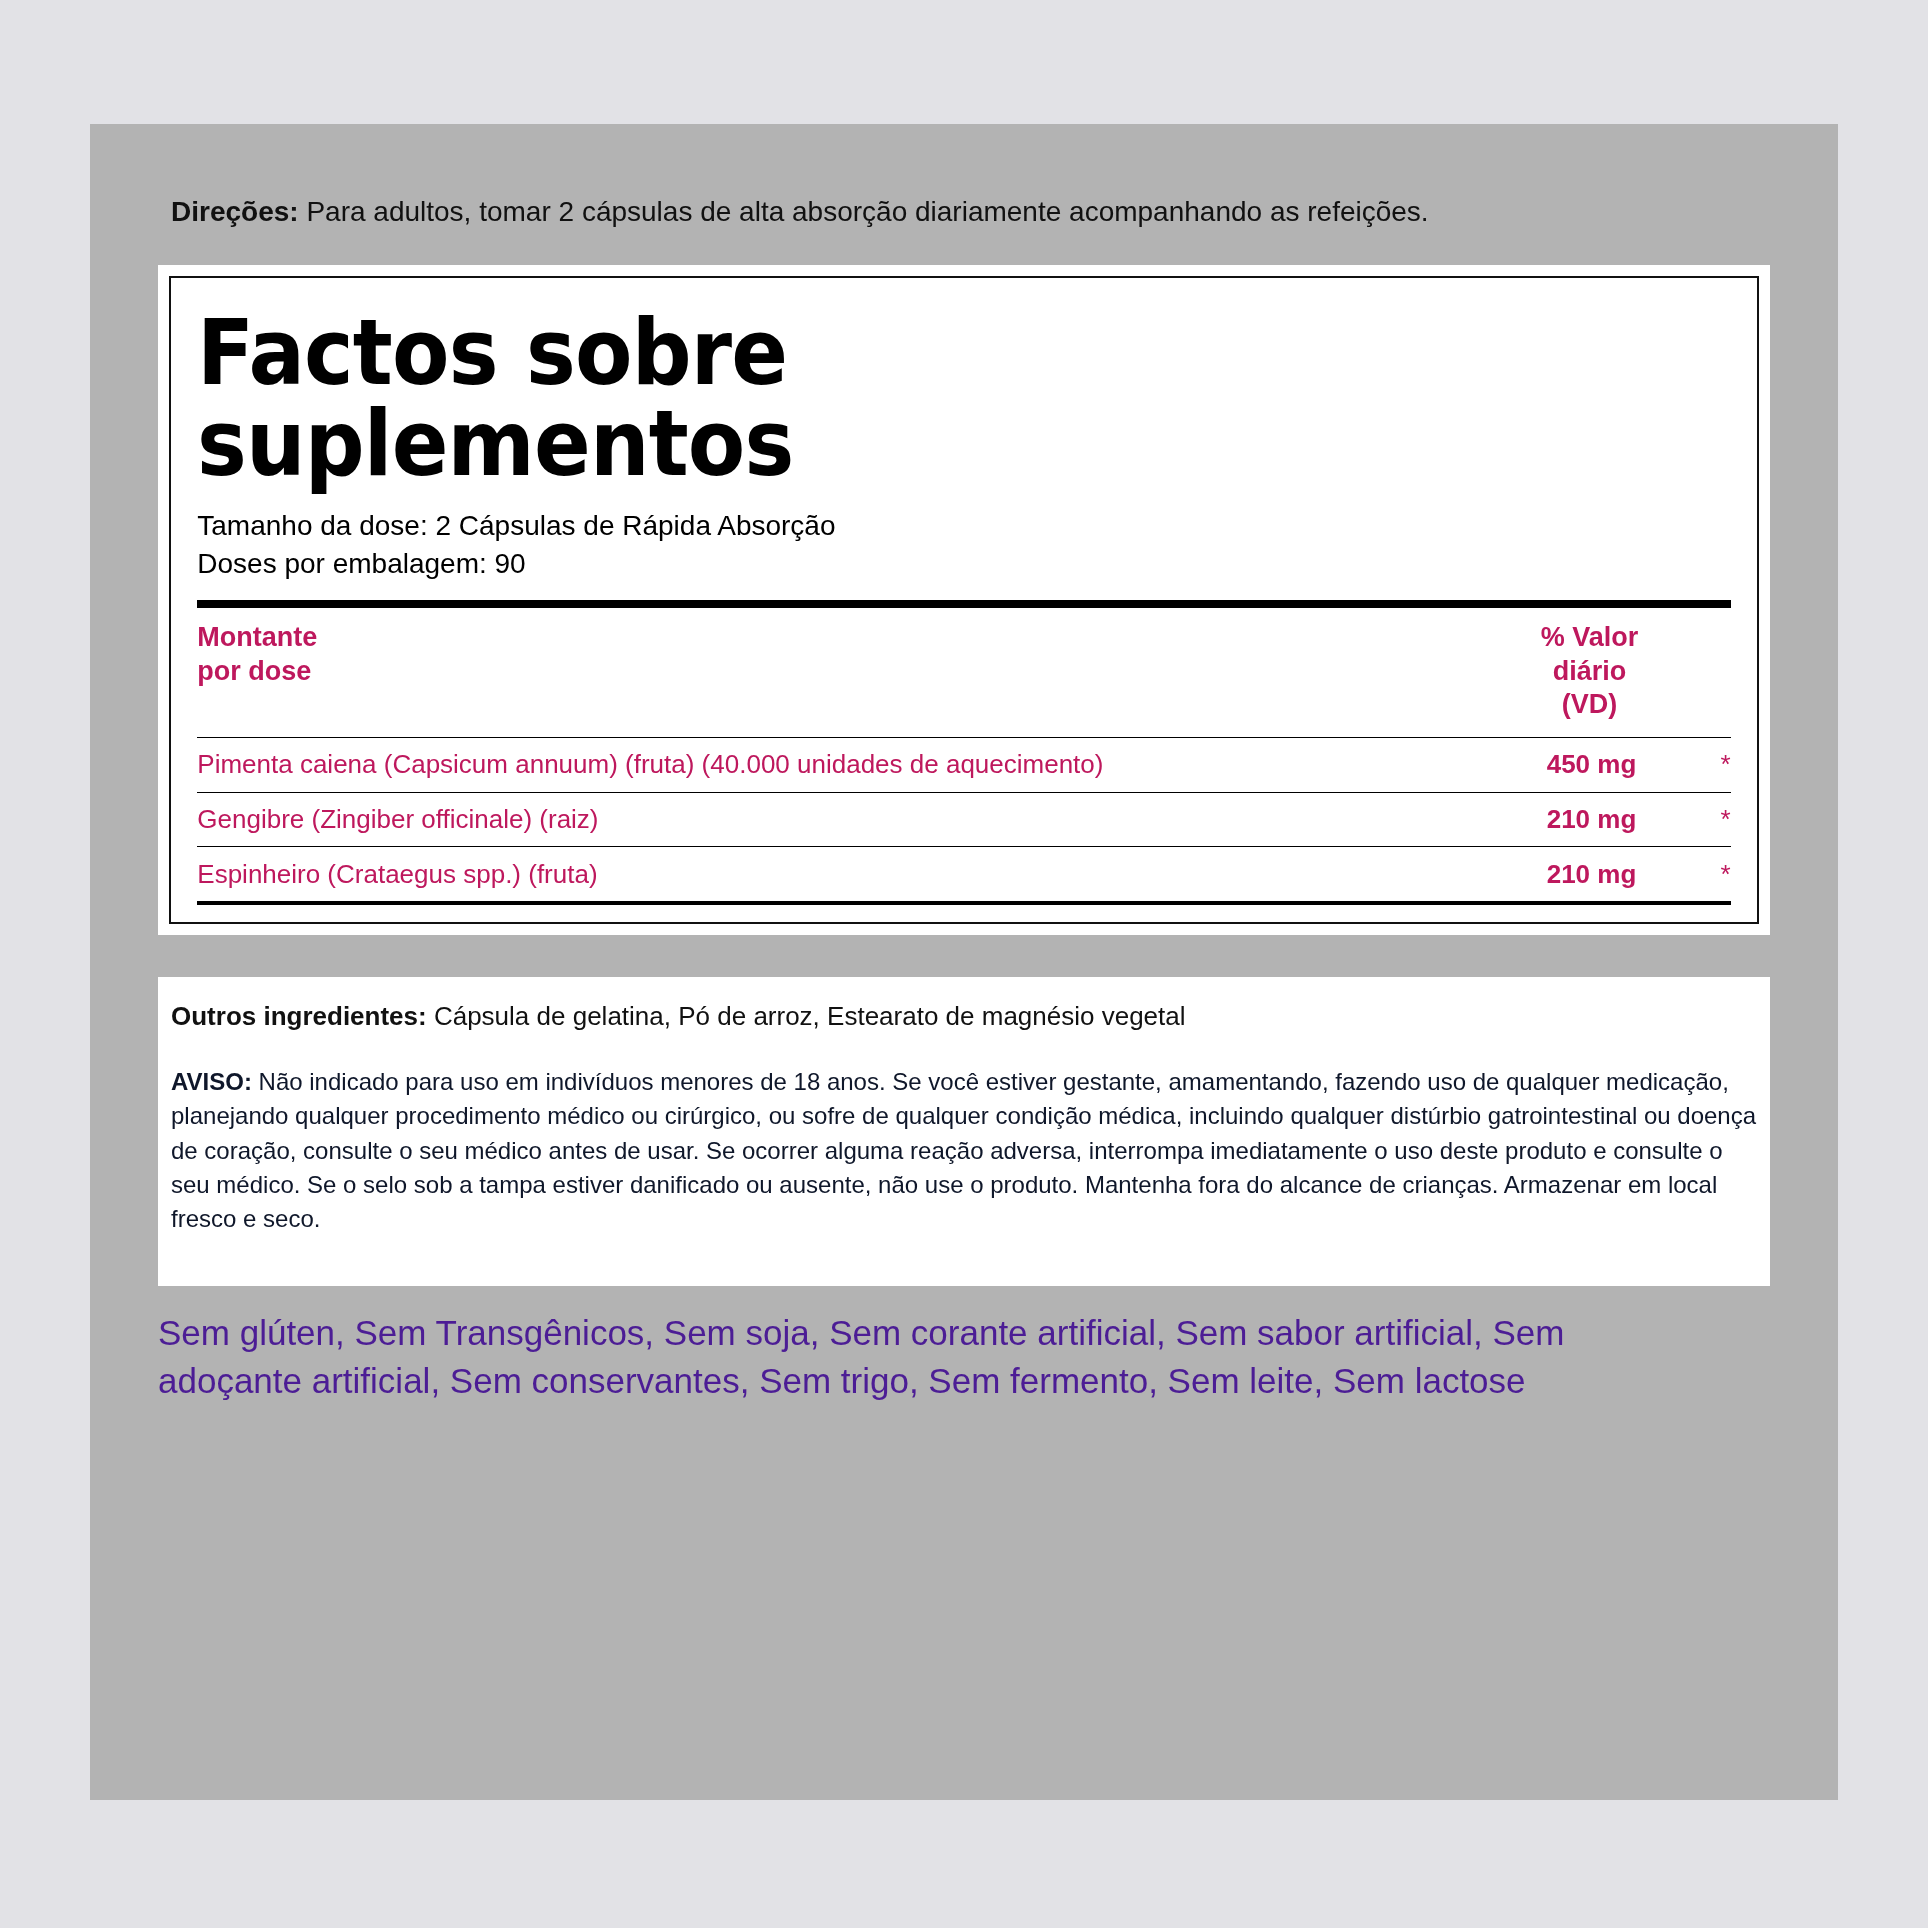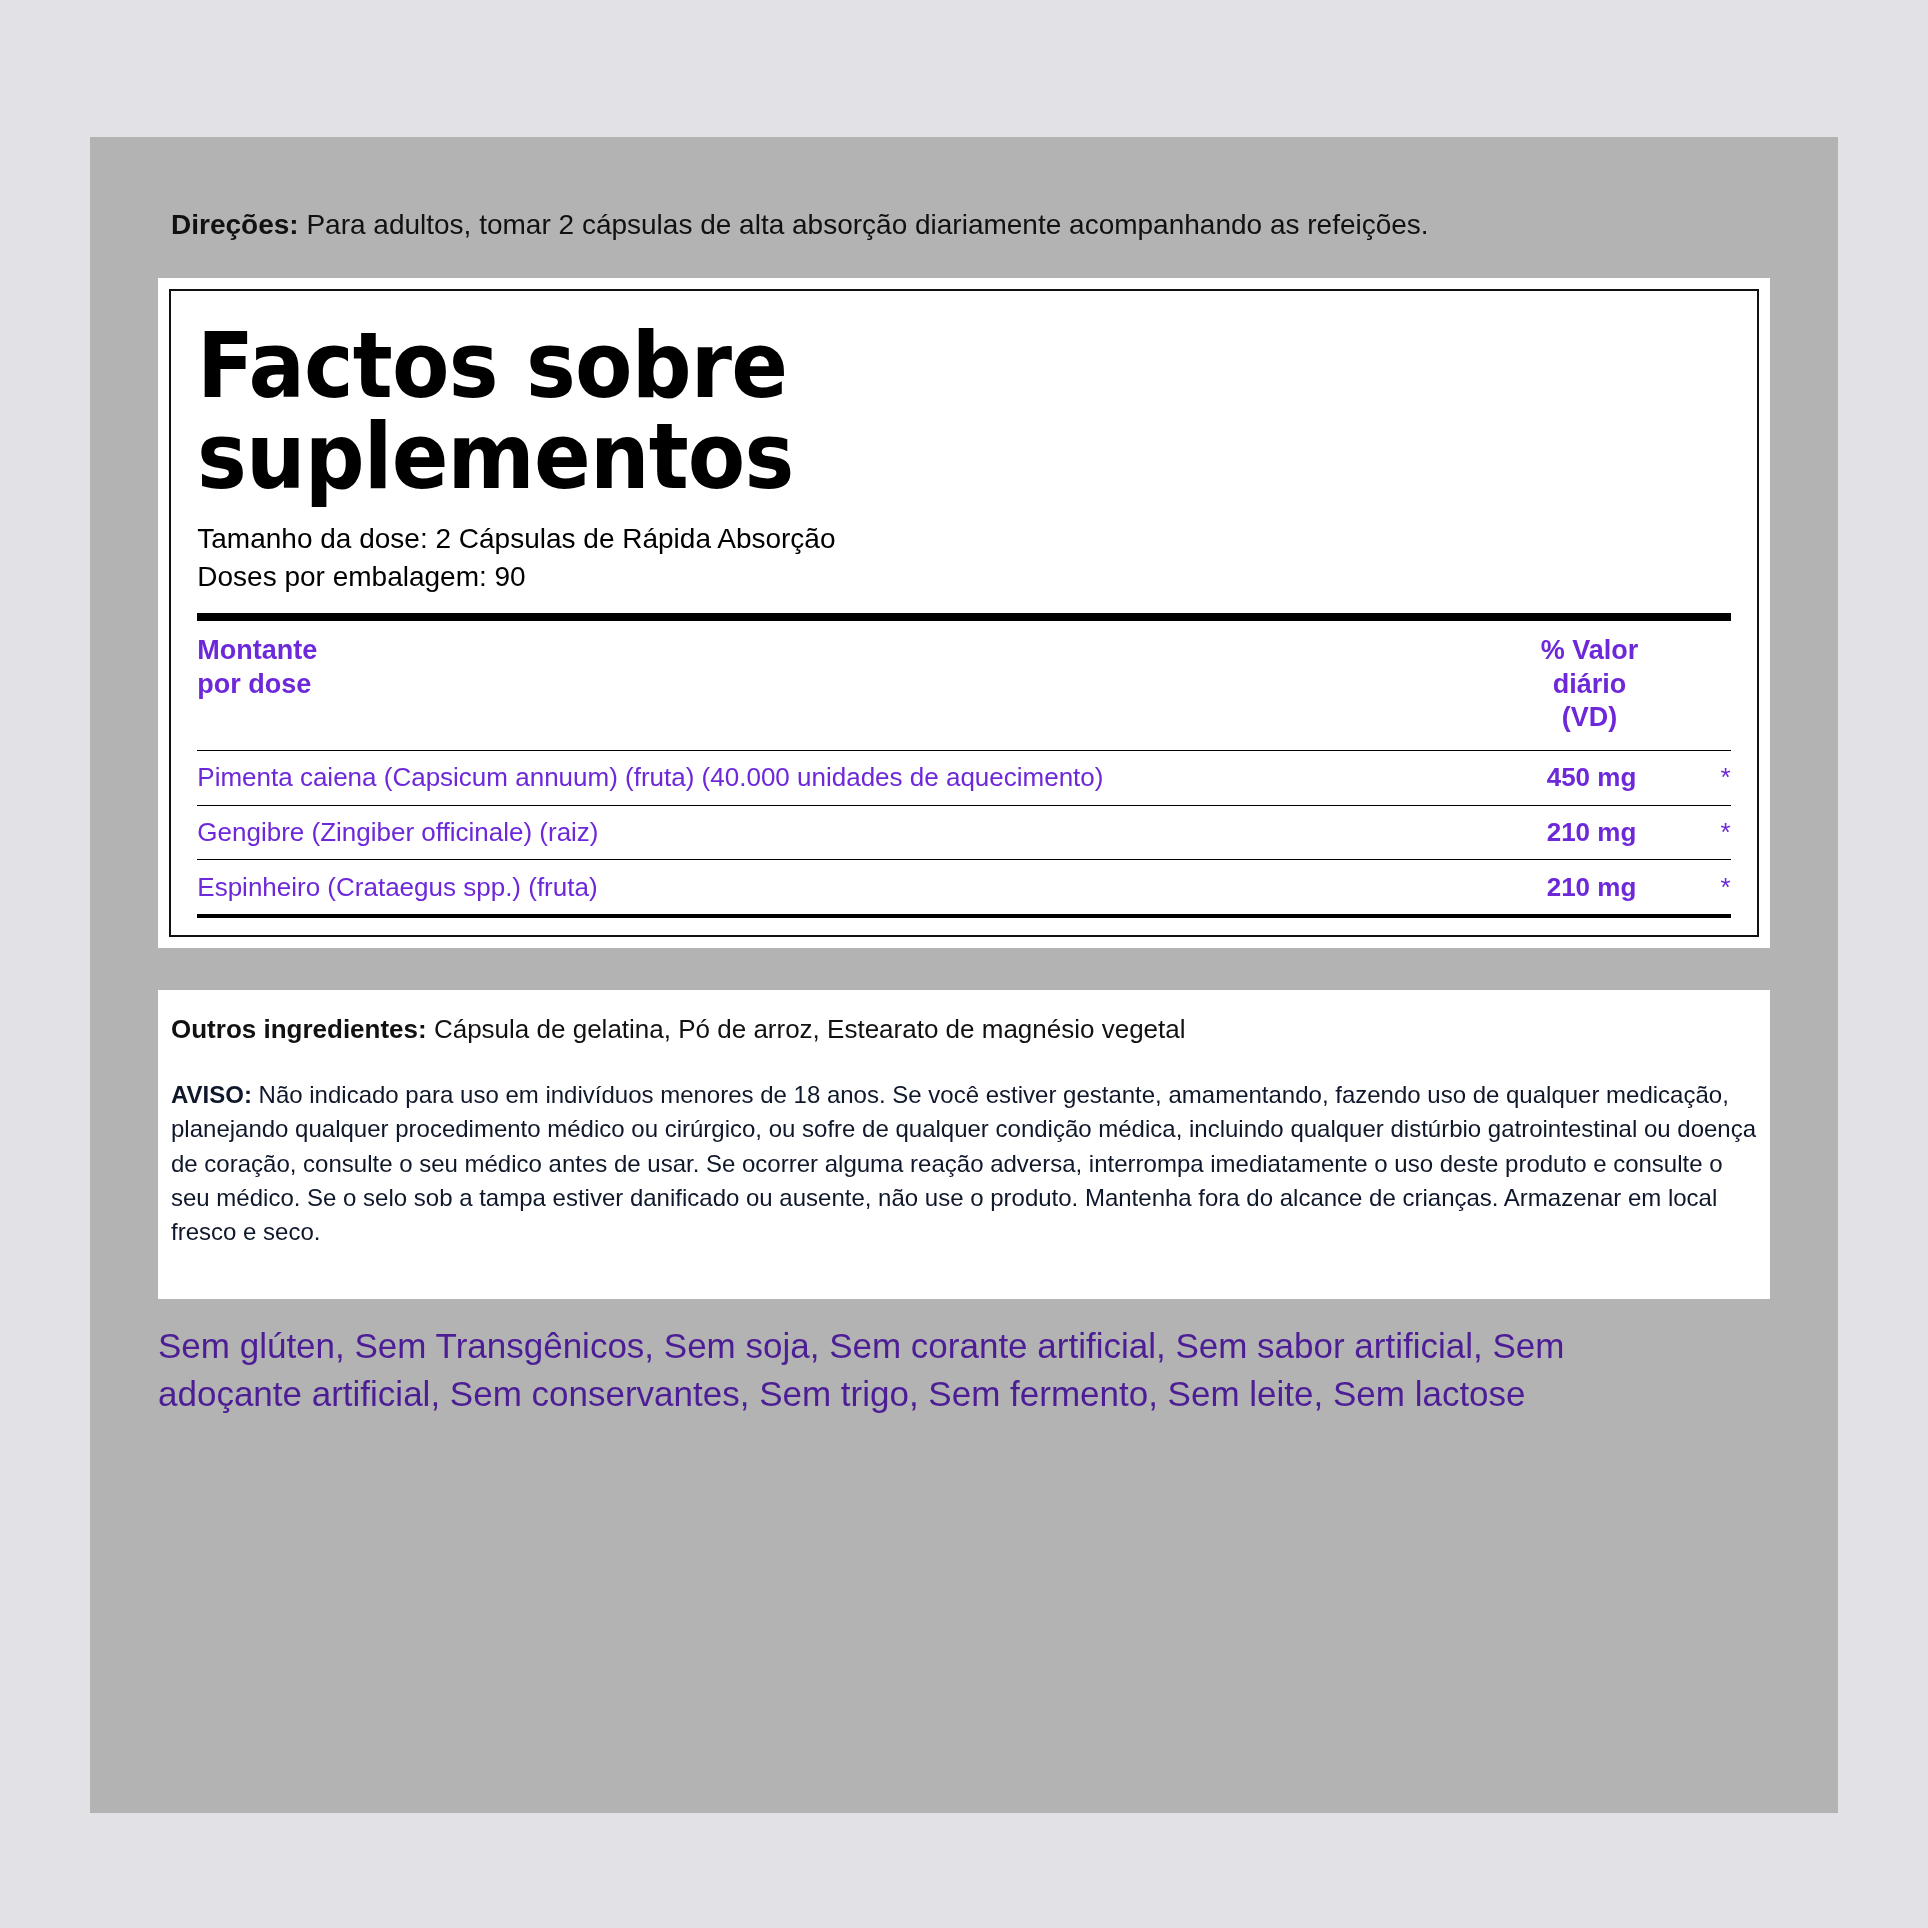--- a/index.html
+++ b/index.html
@@ -10,21 +10,21 @@
     width: 1928px;
     height: 1928px;
     background: #e2e2e6;
     font-family: "Liberation Sans", sans-serif;
     -webkit-font-smoothing: antialiased;
   }
 
   .panel {
     position: absolute;
     left: 90px;
-    top: 137px;
+    top: 124px;
     width: 1748px;
     height: 1676px;
     background: #b3b3b3;
     box-sizing: border-box;
   }
 
   .directions {
     position: absolute;
     left: 81px;
     top: 70px;
@@ -75,21 +75,21 @@
 
   .rule-heavy {
     border-top: 8.5px solid #000;
     margin-top: 17px;
   }
 
   table.nutri {
     width: 100%;
     border-collapse: collapse;
     font-size: 26px;
-    color: #6d28d9;
+    color: #be185d;
   }
   table.nutri td {
     padding: 11.3px 0 11.3px 0;
     vertical-align: top;
   }
   .hdr-left {
     font-weight: bold;
     font-size: 27px;
     line-height: 1.25;
     padding-top: 13px !important;

